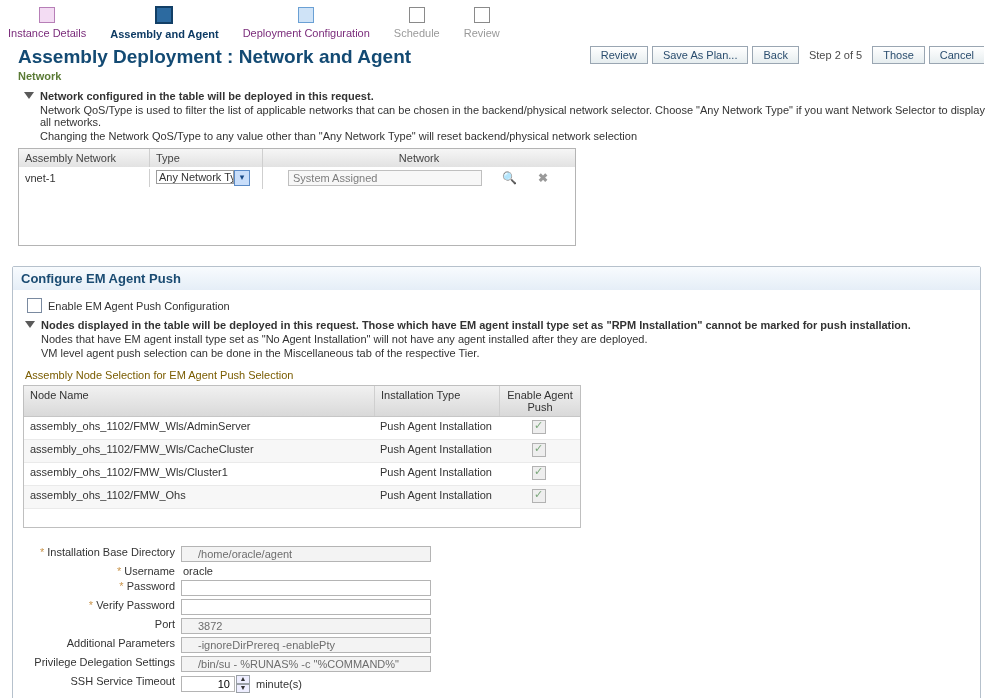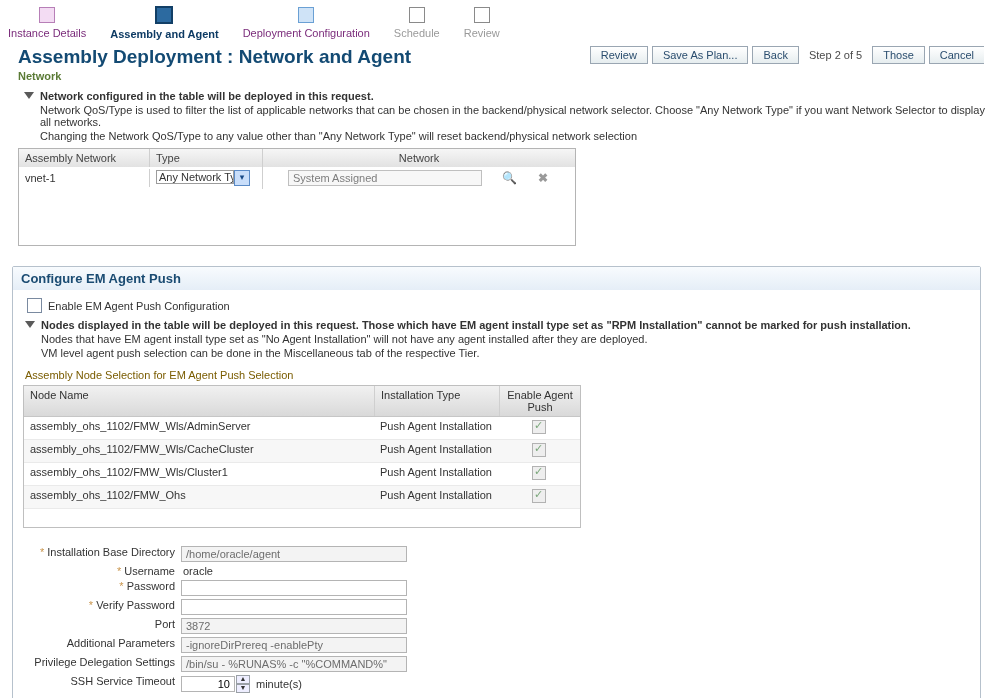--- a/index.html
+++ b/index.html
@@ -60,21 +60,21 @@
   .nodetbl .brow>div{padding:3px 6px;font-size:11px}
   .nodetbl .brow:nth-child(even){background:#f7f7f7}
   .nodetbl .brow:nth-child(odd){background:#fff}
   .chked{display:inline-block;width:12px;height:12px;border:1px solid #b2b2b2;background:#eee;position:relative}
   .chked::after{content:"\2713";position:absolute;left:1px;top:-2px;font-size:11px;color:#7aa67a}
   
   .form{margin-top:18px}
   .frow{display:flex;margin:3px 0}
   .flabel{width:152px;text-align:right;padding-right:6px;color:#333}
   .req::before{content:"* ";color:#c9954d}
-  .finput{width:216px;border:1px solid #b4b4b4;background:#fff;font-size:11px;padding:1px 4px;color:#333}
+  .finput{width:216px;border:1px solid #b4b4b4;background:#fff;font-size:11px;padding:1px 16px;color:#333}
   .finput.dim{background:#f3f3f3;color:#6d6d6d}
   .fselect{width:70px;border:1px solid #b4b4b4;background:#f3f3f3;font-size:11px;padding:1px 18px 1px 4px;position:relative;cursor:pointer}
   .fselect .dd{position:absolute;right:2px;top:2px;font-size:9px;color:#666}
   .spin{display:flex;align-items:center}
   .spin input{width:44px;text-align:right;border:1px solid #b4b4b4;padding:1px 4px;font-size:11px}
   .spin .arrows{display:flex;flex-direction:column;margin-left:1px}
   .spin .arrows span{width:12px;height:7px;border:1px solid #9aa0a6;background:#eef;font-size:7px;line-height:6px;text-align:center;cursor:pointer}
 </style>
 </head>
 <body>

